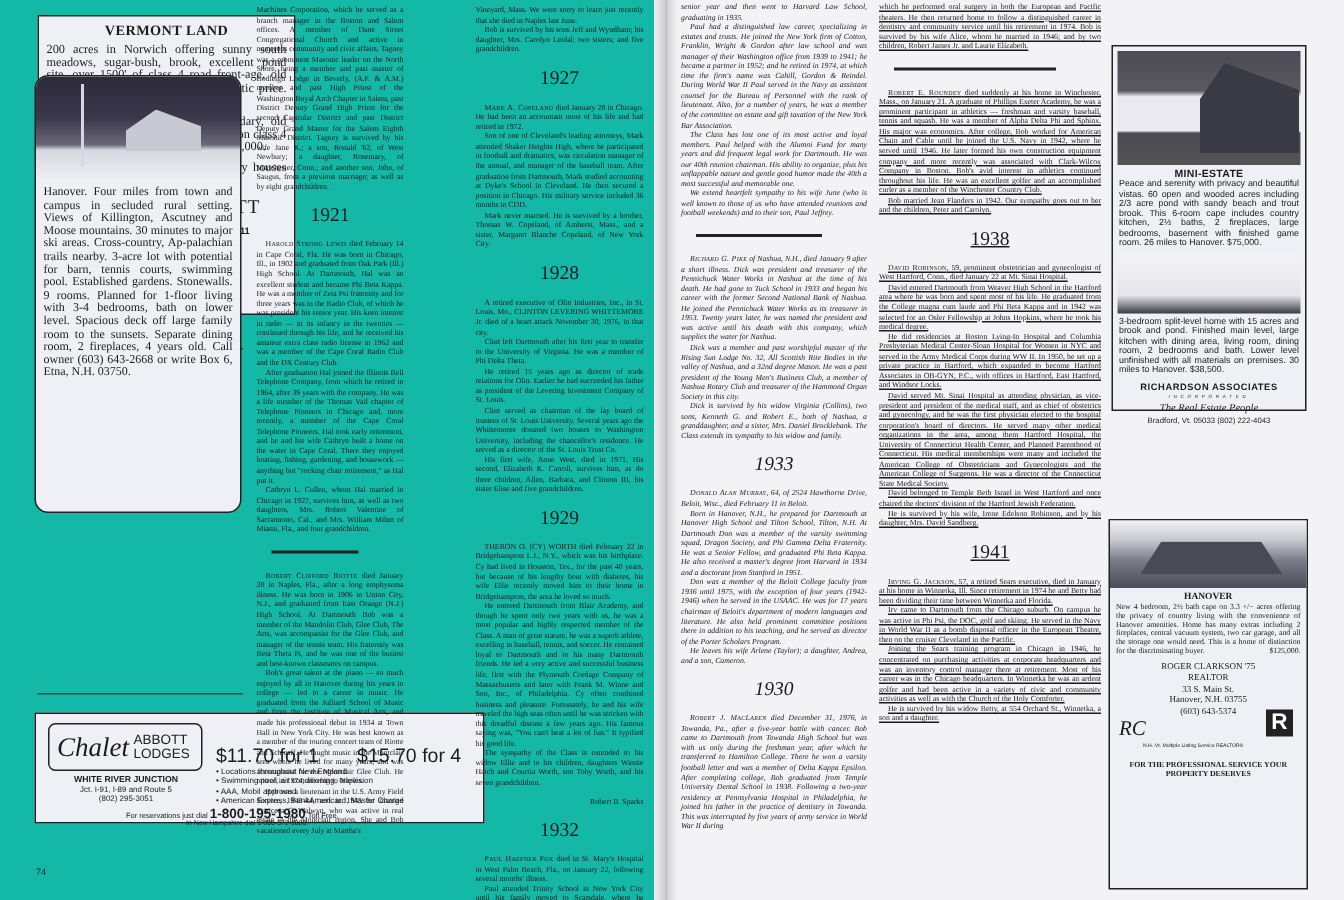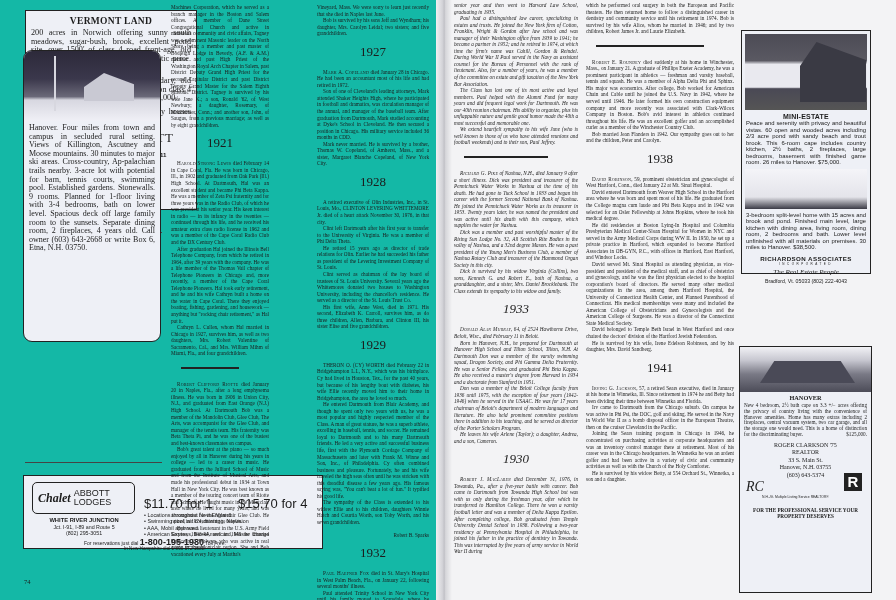--- a/index.html
+++ b/index.html
@@ -23,21 +23,21 @@
   .vt .re{font-family:"Liberation Sans",sans-serif;font-size:4.5px;text-align:center;font-weight:bold;}
   .vt .addr{font-family:"Liberation Sans",sans-serif;font-size:6.2px;text-align:center;font-weight:bold;}
   .hrule{position:absolute;height:1px;background:#444;}
   .hanov{left:23px;top:247px;width:136px;height:153px;border-radius:9px;overflow:hidden;background:#eef0f6;}
   .hanov .photo{height:73px;background:linear-gradient(180deg,#2d2a3a 0%,#3b384c 40%,#6a6878 65%,#d7d7e0 70%,#f0f0f6 100%);position:relative;}
   .hanov .photo .roof{position:absolute;left:60px;top:22px;width:50px;height:28px;background:#c9c9d3;clip-path:polygon(0 50%,40% 0,100% 40%,100% 100%,0 100%);}
   .hanov .photo .tree{position:absolute;left:30px;top:5px;width:2px;height:55px;background:#d7d7df;}
   .hanov .txt{font-size:8px;line-height:8.6px;padding:3px 5px;text-align:justify;}
   .chalet{left:23px;top:475px;width:298px;height:72px;}
   .chalet .logo{position:absolute;left:8px;top:6px;width:101px;height:30px;border:1.4px solid #222;border-radius:5px;display:flex;align-items:center;font-family:"Liberation Sans",sans-serif;}
-  .chalet .logo .script{font-family:"Liberation Serif",serif;font-weight:bold;font-size:12px;font-style:italic;margin-left:5px;}
+  .chalet .logo .script{font-family:"Liberation Serif",serif;font-weight:normal;font-size:18px;font-style:italic;margin-left:5px;}
   .chalet .logo .ml{font-size:9px;line-height:9px;margin-left:3px;}
   .chalet .wrj{position:absolute;left:6px;top:41px;width:108px;text-align:center;font-family:"Liberation Sans",sans-serif;font-size:5.3px;line-height:6.6px;}
   .chalet .wrj b{font-size:5.8px;}
   .chalet .headline{position:absolute;left:120px;top:2px;font-family:"Liberation Sans",sans-serif;font-weight:bold;font-size:15.5px;letter-spacing:-.4px;}
   .chalet .prices{position:absolute;left:120px;top:20px;font-family:"Liberation Sans",sans-serif;font-weight:normal;font-size:13px;}
   .chalet .prices .p2{margin-left:22px;}
   .chalet .bul{position:absolute;left:120px;top:36px;font-family:"Liberation Sans",sans-serif;font-size:5.4px;line-height:6.3px;}
   .chalet .res{position:absolute;left:60px;top:61px;font-family:"Liberation Sans",sans-serif;font-size:5px;}
   .chalet .res b{font-size:9px;}
   .chalet .nh{position:absolute;left:100px;top:70px;font-family:"Liberation Sans",sans-serif;font-size:4.6px;}
@@ -175,21 +175,21 @@
     <p>Dick is survived by his widow Virginia (Collins), two sons, Kenneth G. and Robert E., both of Nashua, a granddaughter, and a sister, Mrs. Daniel Brocklebank. The Class extends its sympathy to his widow and family.</p>
     <div class="year">1933</div>
     <p><span class="sc">Donald Alan Murray</span><span>, 64, of 2524 Hawthorne Drive, Beloit, Wisc., died February 11 in Beloit.</span></p>
     <p>Born in Hanover, N.H., he prepared for Dartmouth at Hanover High School and Tilton School, Tilton, N.H. At Dartmouth Don was a member of the varsity swimming squad, Dragon Society, and Phi Gamma Delta Fraternity. He was a Senior Fellow, and graduated Phi Beta Kappa. He also received a master's degree from Harvard in 1934 and a doctorate from Stanford in 1951.</p>
     <p>Don was a member of the Beloit College faculty from 1936 until 1975, with the exception of four years (1942-1946) when he served in the USAAC. He was for 17 years chairman of Beloit's department of modern languages and literature. He also held prominent committee positions there in addition to his teaching, and he served as director of the Porter Scholars Program.</p>
     <p>He leaves his wife Arlene (Taylor); a daughter, Andrea, and a son, Cameron.</p>
     <div class="year">1930</div>
     <p><span class="sc">Robert J. MacLaren</span> <span>died December 31, 1976, in Towanda, Pa., after a five-year battle with cancer. Bob came to Dartmouth from Towanda High School but was with us only during the freshman year, after which he transferred to Hamilton College. There he won a varsity football letter and was a member of Delta Kappa Epsilon. After completing college, Bob graduated from Temple University Dental School in 1938. Following a two-year residency at Pennsylvania Hospital in Philadelphia, he joined his father in the practice of dentistry in Towanda. This was interrupted by five years of army service in World War II during</span></p>
   </div>
 
-  <div class="col" style="left:142px;top:2px;width:148px;">
+  <div class="col" style="left:142px;top:2px;width:148px;text-decoration:underline;">
     <p style="text-indent:0">which he performed oral surgery in both the European and Pacific theaters. He then returned home to follow a distinguished career in dentistry and community service until his retirement in 1974. Bob is survived by his wife Alice, whom he married in 1946; and by two children, Robert James Jr. and Laurie Elizabeth.</p>
     <div class="rule"></div>
     <p><span class="sc">Robert E. Roundey</span> <span>died suddenly at his home in Winchester, Mass., on January 21. A graduate of Phillips Exeter Academy, he was a prominent participant in athletics — freshman and varsity baseball, tennis and squash. He was a member of Alpha Delta Phi and Sphinx. His major was economics. After college, Bob worked for American Chain and Cable until he joined the U.S. Navy in 1942, where he served until 1946. He later formed his own construction equipment company and more recently was associated with Clark-Wilcox Company in Boston. Bob's avid interest in athletics continued throughout his life. He was an excellent golfer and an accomplished curler as a member of the Winchester Country Club.</span></p>
     <p>Bob married Jean Flanders in 1942. Our sympathy goes out to her and the children, Peter and Carolyn.</p>
     <div class="year">1938</div>
     <p><span class="sc">David Robinson</span><span>, 59, prominent obstetrician and gynecologist of West Hartford, Conn., died January 22 at Mt. Sinai Hospital.</span></p>
     <p>David entered Dartmouth from Weaver High School in the Hartford area where he was born and spent most of his life. He graduated from the College magna cum laude and Phi Beta Kappa and in 1942 was selected for an Osler Fellowship at Johns Hopkins, where he took his medical degree.</p>
     <p>He did residencies at Boston Lying-In Hospital and Columbia Presbyterian Medical Center-Sloan Hospital for Women in NYC and served in the Army Medical Corps during WW II. In 1950, he set up a private practice in Hartford, which expanded to become Hartford Associates in OB-GYN, P.C., with offices in Hartford, East Hartford, and Windsor Locks.</p>
     <p>David served Mt. Sinai Hospital as attending physician, as vice-president and president of the medical staff, and as chief of obstetrics and gynecology, and he was the first physician elected to the hospital corporation's board of directors. He served many other medical organizations in the area, among them Hartford Hospital, the University of Connecticut Health Center, and Planned Parenthood of Connecticut. His medical memberships were many and included the American College of Obstetricians and Gynecologists and the American College of Surgeons. He was a director of the Connecticut State Medical Society.</p>
     <p>David belonged to Temple Beth Israel in West Hartford and once chaired the doctors' division of the Hartford Jewish Federation.</p>

